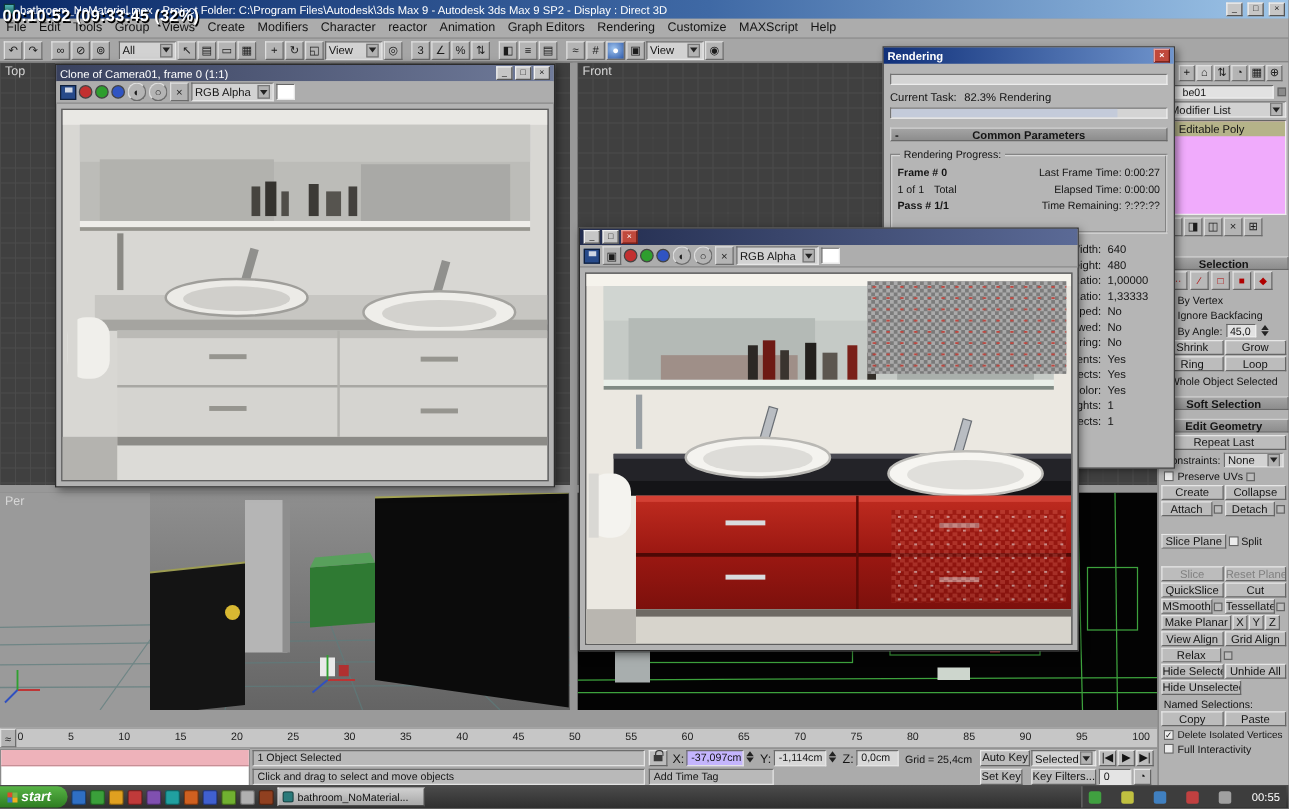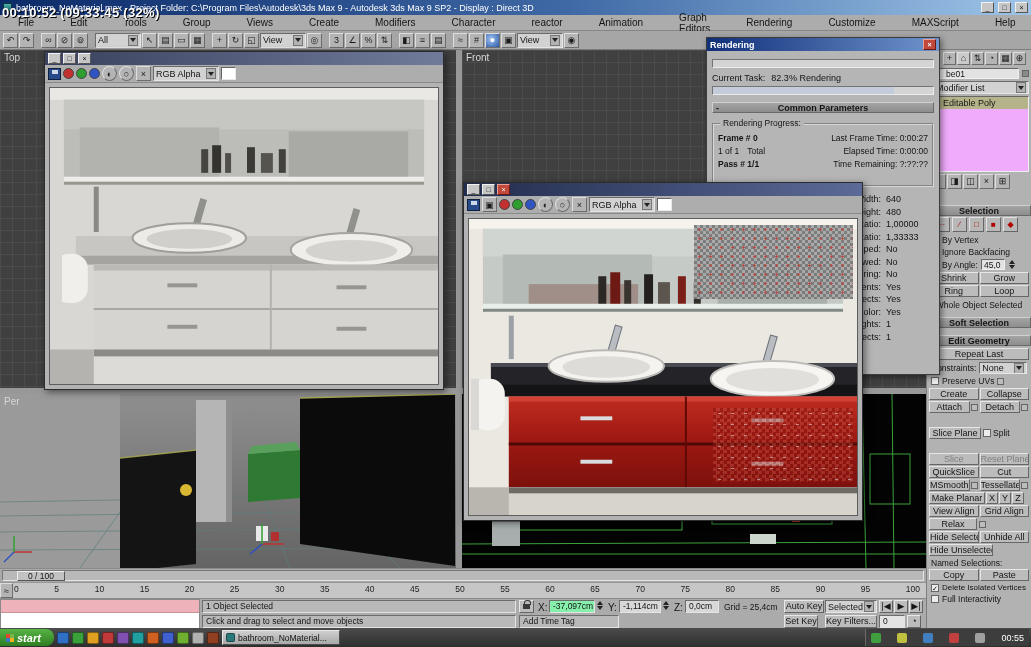--- a/index.html
+++ b/index.html
@@ -7,21 +7,21 @@
   #screen{position:relative;width:1031px;height:647px;overflow:hidden;background:#9a9a9a;
     font-family:"Liberation Sans",sans-serif;font-size:10px;color:#141414}
   .abs{position:absolute}
   .row{display:flex;align-items:center;gap:2px}
   
   .titlebar{position:absolute;left:0;top:0;width:1031px;height:15px;background:linear-gradient(90deg,#0b2a68,#3f69a5 55%,#9ec5e8);color:#fff;font-size:9px;display:flex;align-items:center;gap:4px;padding:0 3px}
   .appicon{width:9px;height:9px;background:linear-gradient(#4fb3b3,#1d5c5c);border:1px solid #0c3a3a;flex:none}
   .wbtn{width:13px;height:11px;background:#c6c6c6;border:1px solid;border-color:#f0f0f0 #555 #555 #f0f0f0;color:#111;font-size:7px;line-height:9px;text-align:center;flex:none}
   .wbtn.red{background:#c0493c;color:#fff;border-color:#e8a098 #6e1a12 #6e1a12 #e8a098}
   .menubar{position:absolute;left:0;top:15px;width:1031px;height:16px;background:#acacac;border-bottom:1px solid #868686;display:flex;align-items:center}
-  .mitem{padding:0 18px;font-size:10px}
+  .mitem{padding:0 5px;font-size:10px}
   .toolbar{position:absolute;left:0;top:31px;width:1031px;height:19px;background:#a6a6a6;border-bottom:1px solid #7c7c7c;display:flex;align-items:center;gap:1px;padding:0 3px}
   .ticon{width:15px;height:15px;background:#b4b4b4;border:1px solid;border-color:#dedede #6c6c6c #6c6c6c #dedede;display:flex;align-items:center;justify-content:center;font-size:9px;color:#1c1c1c;flex:none;overflow:hidden}
   .tsep{width:5px;flex:none}
   .drop{display:flex;align-items:center;background:#d2d2d2;border:1px solid;border-color:#6c6c6c #e6e6e6 #e6e6e6 #6c6c6c;height:15px;font-size:9px;padding:0 2px;flex:none;overflow:hidden}
   .dd{margin-left:auto;width:10px;height:11px;background:#b2b2b2;border:1px solid #777;display:flex;align-items:center;justify-content:center;flex:none}
   .tri-d{width:0;height:0;border-left:3px solid transparent;border-right:3px solid transparent;border-top:4px solid #222}
   .tri-u{width:0;height:0;border-left:3px solid transparent;border-right:3px solid transparent;border-bottom:4px solid #222}
   .ball{background:radial-gradient(circle at 5px 5px,#9fc4ef,#2a57a8);color:#fff}
   
   .viewports{position:absolute;left:0;top:50px;width:926px;height:518px;background:#8c8c8c}
@@ -253,25 +253,20 @@
     <span class="ticon">▣</span>
     <span class="drop" style="width:46px">
       <span>View</span>
       <span class="dd">
           <span class="tri-d"></span>
         </span>
     </span>
     <span class="ticon">◉</span>
   </div>
 
-  <div class="timeslider">
-    <div class="tstrack">
-      <div class="tsbtn">0 / 100</div>
-    </div>
-  </div>
 
   <div class="trackbar">
     <span class="ticon" style="position:absolute;left:0;top:0;width:13px;height:15px">≈</span>
     <div class="ticks">
       <span>0</span>
       <span>5</span>
       <span>10</span>
       <span>15</span>
       <span>20</span>
       <span>25</span>
@@ -295,21 +290,21 @@
 
   <div class="statusbar">
     <div class="listener">
       <div class="pink"></div>
     </div>
     <div class="sfield" style="left:202px;top:1px;width:314px">1 Object Selected</div>
     <div class="padbtn" style="left:519px;top:1px">
         <span class="padlock"></span>
       </div>
     <span class="abs" style="left:538px;top:3px">X:</span>
-    <div class="sfield" style="left:549px;top:1px;width:46px;background:#86efac">-37,097cm</div>
+    <div class="sfield" style="left:549px;top:1px;width:46px;background:#c4b5fd">-37,097cm</div>
     <span class="abs spinbox" style="left:596px;top:2px">
         <span class="tri-u"></span>
         <span class="tri-d"></span>
       </span>
     <span class="abs" style="left:608px;top:3px">Y:</span>
     <div class="sfield" style="left:619px;top:1px;width:42px;background:#d8d8d8">-1,114cm</div>
     <span class="abs spinbox" style="left:662px;top:2px">
         <span class="tri-u"></span>
         <span class="tri-d"></span>
       </span>
@@ -478,20 +473,21 @@
         <span style="font-size:8px">Delete Isolated Vertices</span>
       </div>
     <div class="crow">
         <span class="chk"></span>
         <span>Full Interactivity</span>
       </div>
   </div>
 
   <div class="rwin z10" style="left:44px;top:51px">
     <div class="rtitle" style="background:linear-gradient(90deg,#39415e,#707b9a)">
+      <span class="t">Clone of Camera01, frame 0 (1:1)</span>
       <span class="wbtn">_</span>
       <span class="wbtn">□</span>
       <span class="wbtn">×</span>
     </div>
     <div class="rtools">
       <span class="flop"></span>
       <span class="cdot" style="background:#c23030"></span>
       <span class="cdot" style="background:#2e9e2e"></span>
       <span class="cdot" style="background:#3054c2"></span>
       <span class="ticon" style="border-radius:50%">◐</span>

